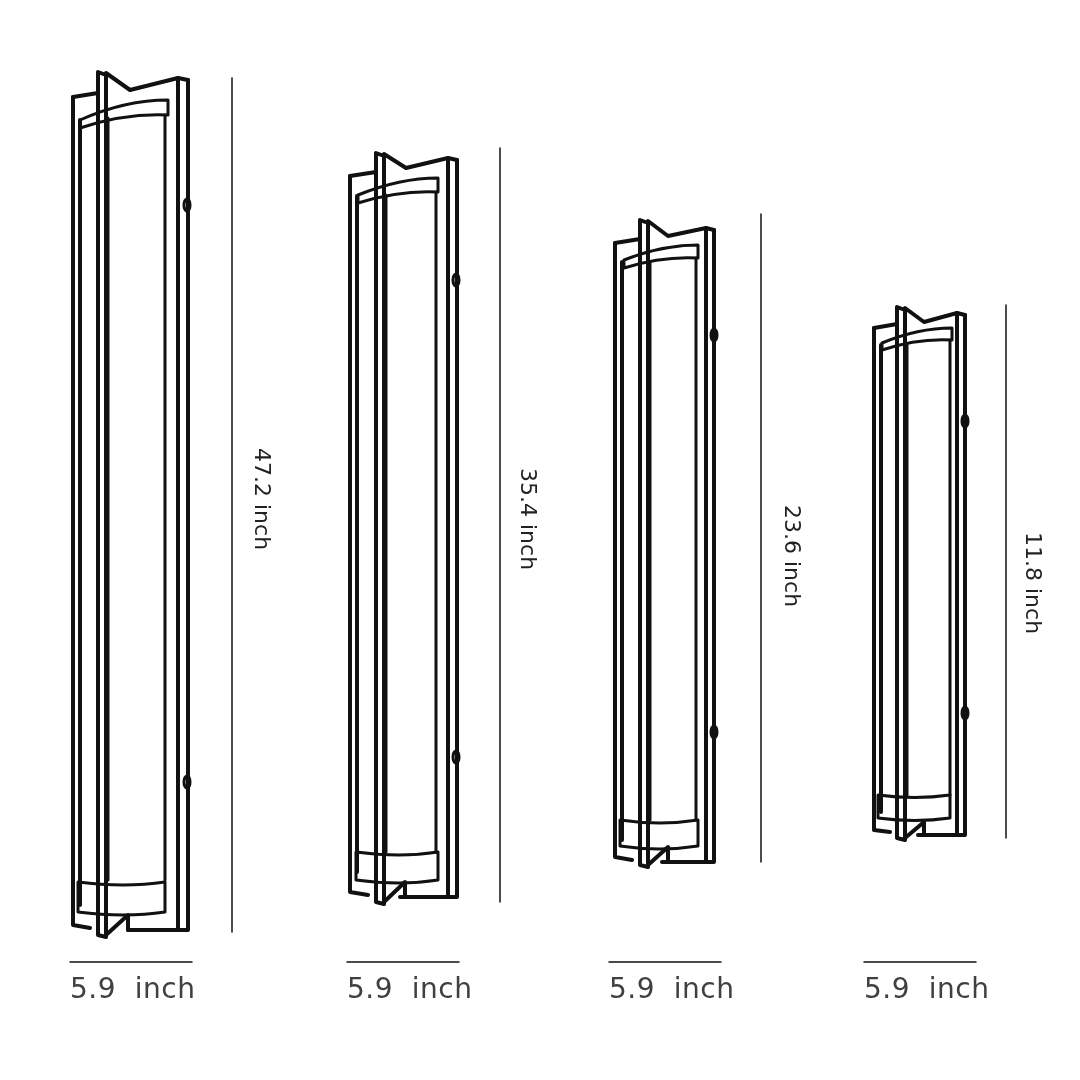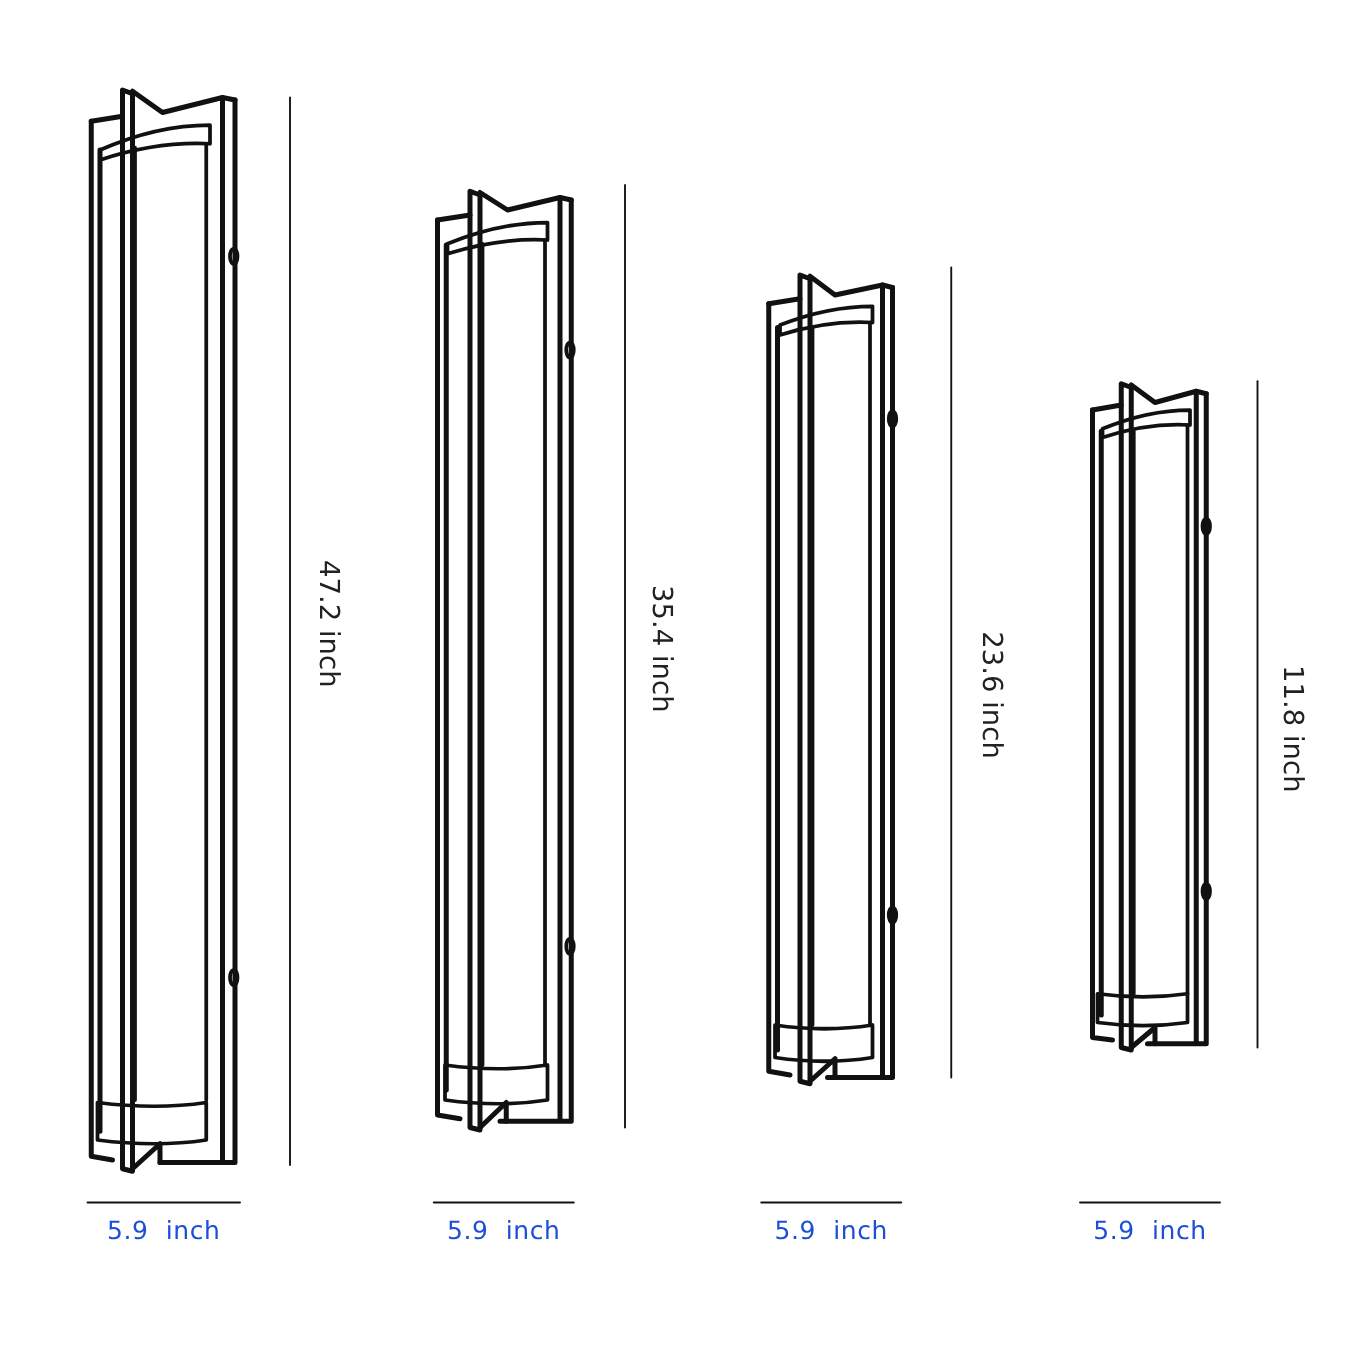--- a/index.html
+++ b/index.html
@@ -1,20 +1,20 @@
 <!DOCTYPE html>
 <html><head>
 <meta charset="utf-8">
 <style>
   html, body { margin:0; padding:0; background:#ffffff; }
   body { width:1080px; height:1080px; position:relative; overflow:hidden;
          font-family:"DejaVu Sans", sans-serif; color:#111; }
   .stage { position:absolute; left:0; top:0; width:1080px; height:1080px; }
   svg.fixtures { position:absolute; left:0; top:0; }
-  .hlabel { position:absolute; font-size:20px; letter-spacing:0.5px; white-space:pre; text-align:center; color:#1d4ed8; }
+  .hlabel { position:absolute; font-size:28px; letter-spacing:0.5px; white-space:pre; text-align:center; color:#404040; }
   .vlabel { position:absolute; font-size:22px; color:#222; white-space:pre;
             transform-origin:left top; transform: rotate(90deg); }
 </style>
 </head>
 <body>
 
 <div class="stage">
 
 <svg class="fixtures" width="1080" height="1080" viewBox="0 0 1080 1080" fill="none" stroke="#111" stroke-width="4" stroke-linejoin="round" stroke-linecap="round">
 

